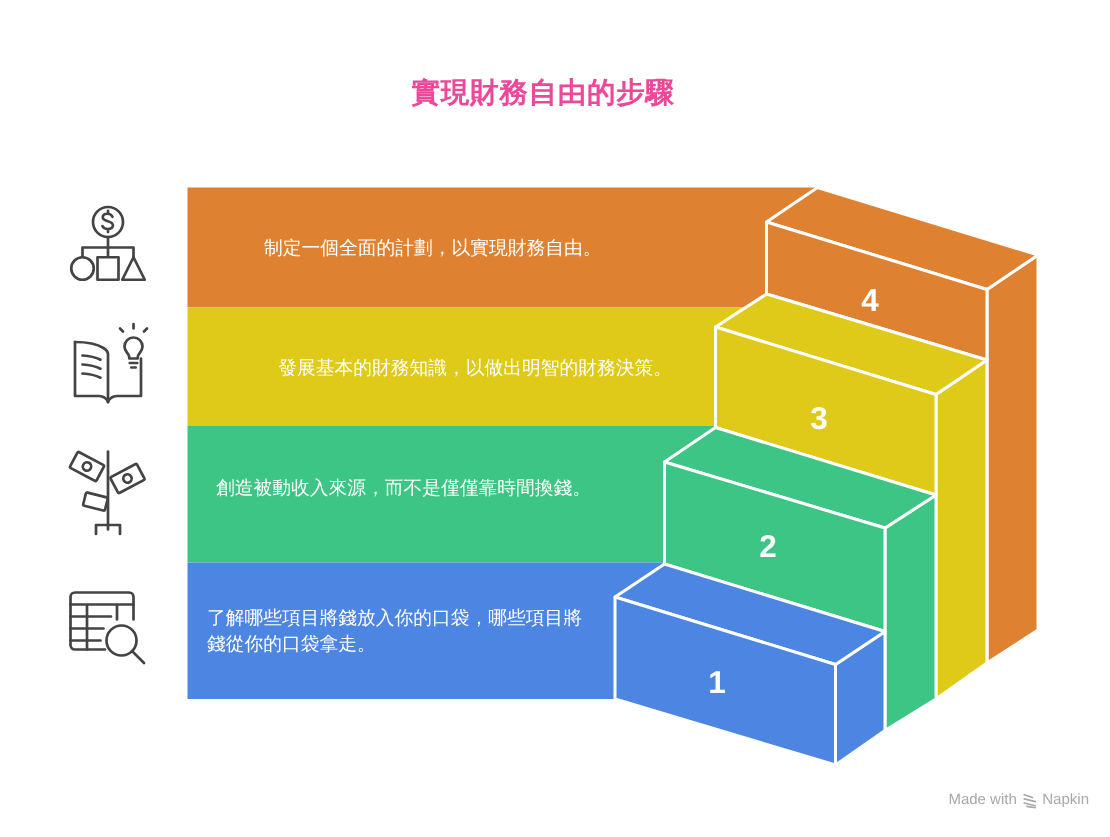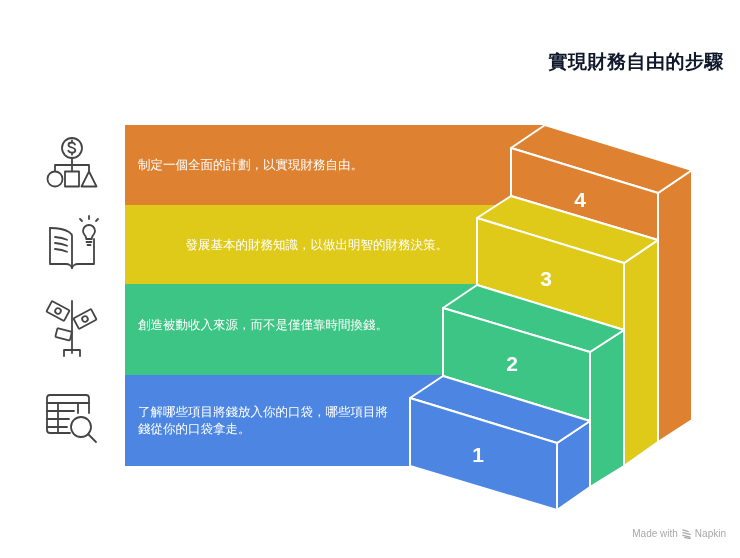--- a/index.html
+++ b/index.html
@@ -1,19 +1,19 @@
 <!DOCTYPE html>
 <html><head>
   <meta charset="utf-8">
   <style>
     html, body { margin: 0; padding: 0; background: #ffffff; }
     body { width: 740px; height: 558px; position: relative; overflow: hidden;
            font-family: "DejaVu Sans", "Liberation Sans", sans-serif; }
-    .title { position: absolute; left: 0; width: 724px; top: 49px; text-align: right;
-             font-size: 19px; font-weight: bold; color: #0f172a; letter-spacing: 0.5px; }
+    .title { position: absolute; left: 0; width: 724px; top: 49px; text-align: center;
+             font-size: 19px; font-weight: bold; color: #ec4899; letter-spacing: 0.5px; }
     svg.diagram { position: absolute; left: 0; top: 0; }
     .label { position: absolute; left: 138px; width: 280px; color: #ffffff;
              font-size: 12.5px; line-height: 17px; }
     .icon { position: absolute; left: 40px; width: 64px; height: 64px; }
     .num { font-family: "Liberation Sans", sans-serif; font-weight: bold; font-size: 21px; fill: #ffffff; }
     .footer { position: absolute; right: 14px; top: 528px; font-size: 10px; color: #a8a8a8;
               font-family: "Liberation Sans", sans-serif; display: flex; align-items: center; gap: 3px; }
   </style>
 </head>
 <body>
@@ -50,23 +50,23 @@
     <polygon points="410,398 443,376 590,421 557,443" fill="#4D86E2"></polygon>
     <polygon points="410,398 557,443 557,510 410,466" fill="#4D86E2"></polygon>
   </g>
 
   <text class="num" x="580" y="207" text-anchor="middle">4</text>
   <text class="num" x="546" y="286" text-anchor="middle">3</text>
   <text class="num" x="512" y="371" text-anchor="middle">2</text>
   <text class="num" x="478" y="462" text-anchor="middle">1</text>
 </svg>
 
-<div class="label" style="top:156px;">制定一個全面的計劃，以實現財務自由。</div>
+<div class="label" style="top:156px;margin-left:38px;">制定一個全面的計劃，以實現財務自由。</div>
 <div class="label" style="top:236px; width:310px;text-align:right;">發展基本的財務知識，以做出明智的財務決策。</div>
-<div class="label" style="top:316px; width:262px;">創造被動收入來源，而不是僅僅靠時間換錢。</div>
+<div class="label" style="top:316px; width:262px;text-align:center;">創造被動收入來源，而不是僅僅靠時間換錢。</div>
 <div class="label" style="top:403px; width:262px;">了解哪些項目將錢放入你的口袋，哪些項目將錢從你的口袋拿走。</div>
 
 <svg class="icon" style="top:135px;" viewBox="0 0 64 64" fill="none" stroke="#444" stroke-width="1.8" stroke-linecap="round" stroke-linejoin="round">
   <circle cx="32" cy="13" r="10"></circle>
   <path d="M35 9.5c-.6-1.3-1.8-2-3.3-2-2 0-3.2 1-3.2 2.4 0 3.4 6.8 1.8 6.8 5.3 0 1.5-1.4 2.5-3.5 2.5-1.6 0-2.9-.7-3.5-2M32 5.5v2M32 17.7v2"></path>
   <path d="M32 23v7M15 30h34M15 30v6M32 30v6M49 30v6"></path>
   <circle cx="15" cy="44" r="7.5"></circle>
   <rect x="25" y="36.5" width="14" height="15"></rect>
   <path d="M49 36.5l7.5 15h-15z"></path>
 </svg>

